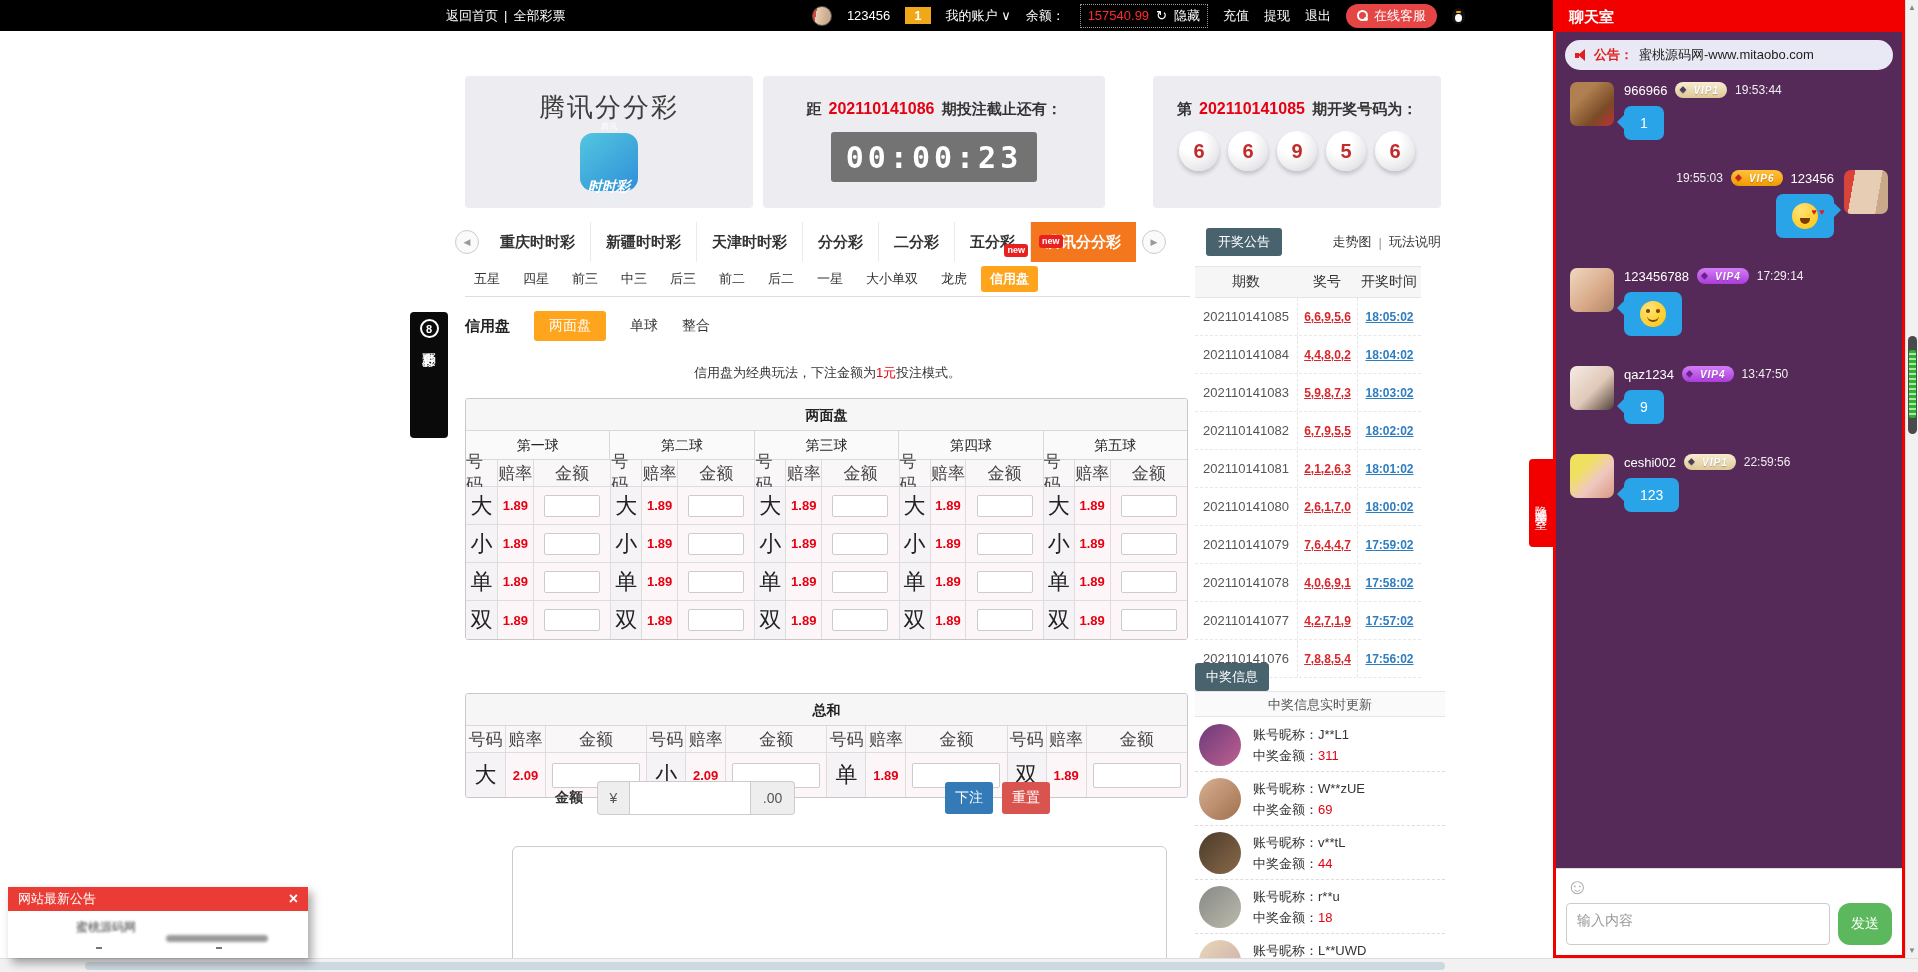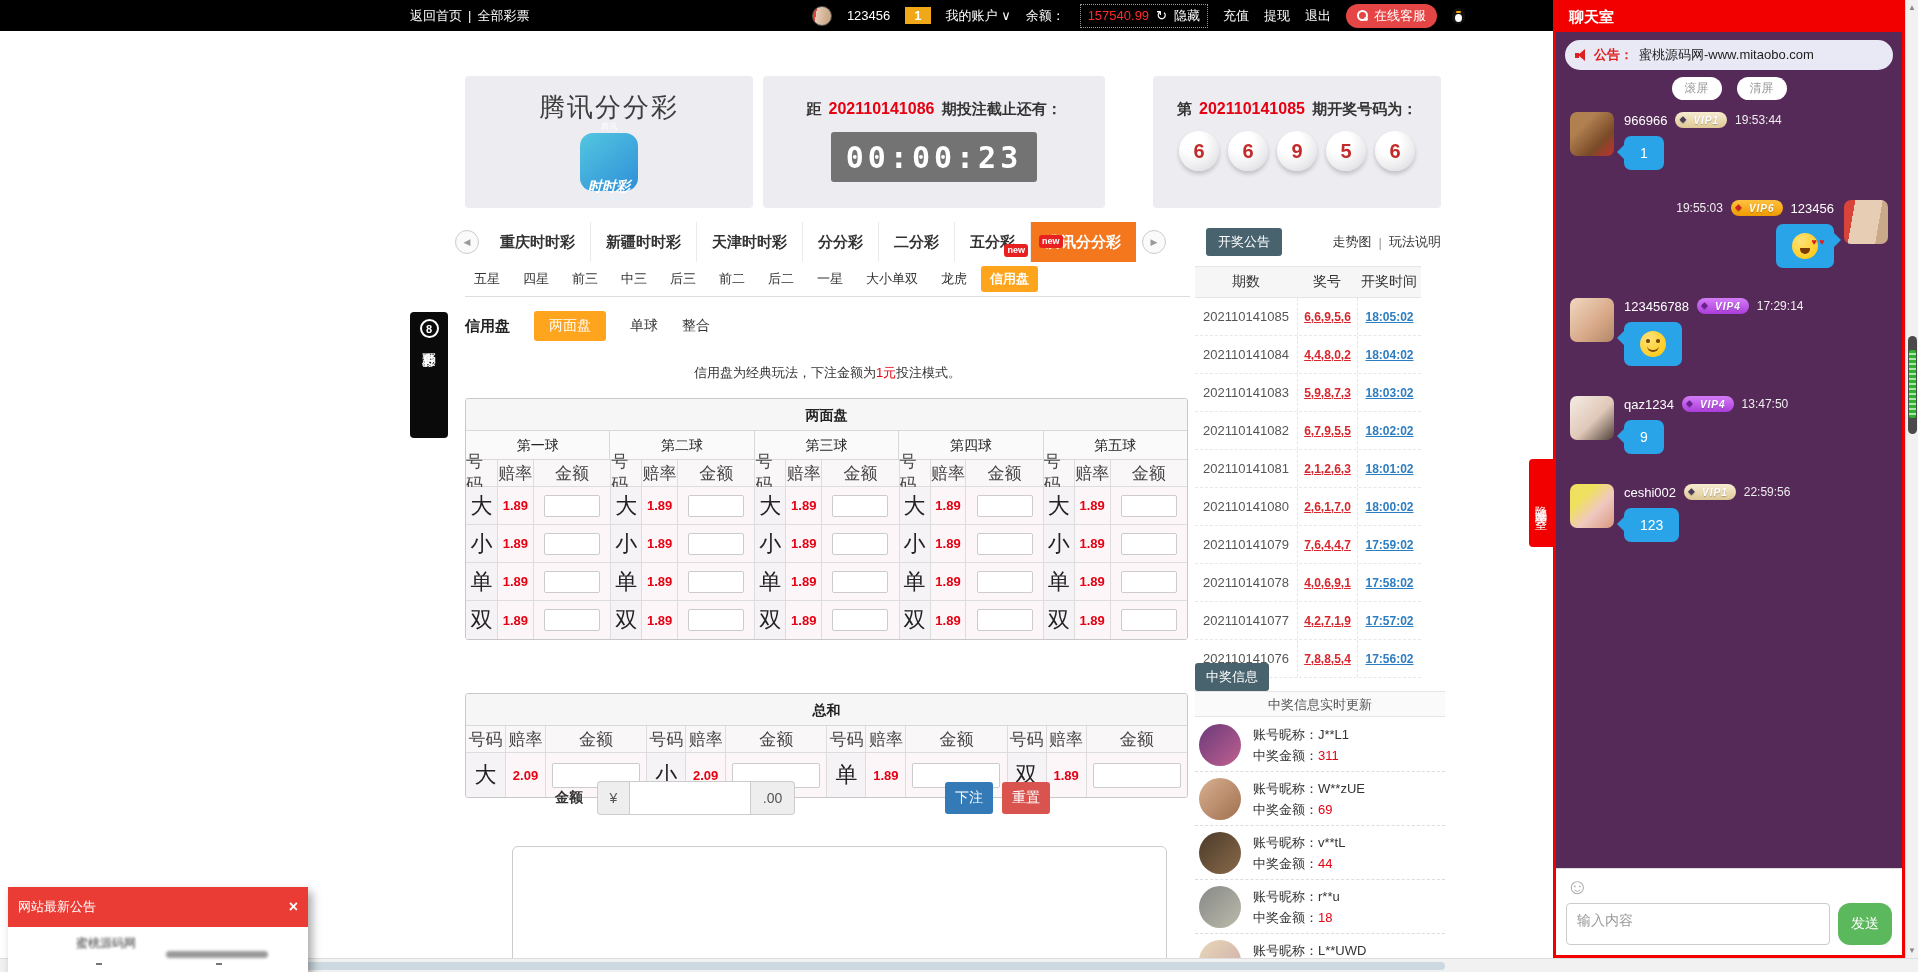--- a/index.html
+++ b/index.html
@@ -1,20 +1,20 @@
 <!DOCTYPE html>
 <html><head>
 <meta charset="utf-8">
 <style>
   * { margin:0; padding:0; box-sizing:border-box; }
   html,body { width:1918px; height:972px; overflow:hidden; }
   body { font-family:"Liberation Sans","DejaVu Sans",sans-serif; background:#fff; position:relative; font-size:13px; color:#333; }
 
   
-  .topbar { position:absolute; left:0; top:0; width:1553px; height:31px; background:#000; color:#fff; display:flex; align-items:center; }
+  .topbar { position:absolute; left:0; top:0; width:1553px; height:31px; background:#000; color:#fff; display:flex; align-items:center;padding-left:36px; }
   .topbar a, .topbar .tb-link { color:#fff; text-decoration:none; cursor:pointer; }
   .tb-left { margin-left:410px; display:flex; gap:6px; align-items:center; }
   .tb-right { margin-left:auto; margin-right:88px; display:flex; align-items:center; gap:15px; }
   .tb-avatar { width:20px; height:20px; border-radius:50%; background:linear-gradient(100deg,#d8433a 20%,#e8cdb5 20%,#caa98a 80%); border:1px solid #555; }
   .tb-badge { background:#f0a819; color:#fff; font-weight:bold; padding:1px 9px; font-size:13px; }
   .balance-box { border:1px dotted #999; padding:2px 7px; display:flex; gap:7px; align-items:center; }
   .balance-num { color:#ff2a2a; }
   .refresh-ic { color:#fff; font-size:13px; cursor:pointer; }
   .service-btn { background:#e54545; border-radius:12px; padding:3px 11px; display:flex; gap:6px; align-items:center; cursor:pointer; }
   .headset-ic { width:11px; height:11px; border:2px solid #fff; border-radius:50%; position:relative; display:inline-block; }
@@ -126,21 +126,21 @@
   .wav4 { background:linear-gradient(135deg,#e8d8b8,#caa); }
 
   
   .more-lottery { position:absolute; left:410px; top:281px; width:38px; height:126px; background:#0a0a0a; border-radius:4px; color:#fff; text-align:center; cursor:pointer; padding-top:7px; }
   .ball8-ic { width:19px; height:19px; border:2px solid #fff; border-radius:50%; margin:0 auto 4px; font-size:11px; font-weight:bold; line-height:16px; color:#fff; }
   .vert-chars { font-size:14px; line-height:23px; }
   .hide-chat-tab { position:absolute; left:1529px; top:459px; width:24px; height:88px; background:#f20000; color:#fff; border-radius:4px 0 0 4px; writing-mode:vertical-lr; text-align:center; font-size:12px; letter-spacing:3px; line-height:24px; cursor:pointer; }
 
   
   .popup { position:absolute; left:8px; top:887px; width:300px; box-shadow:4px 5px 9px rgba(0,0,0,0.35); z-index:5; }
-  .popup-hdr { height:40px; background:#ea3b34; color:#fff; display:flex; align-items:center; padding:11px 10px; font-size:13px; }
+  .popup-hdr { height:24px; background:#ea3b34; color:#fff; display:flex; align-items:center; padding:11px 10px; font-size:13px; }
   .popup-close { margin-left:auto; font-size:16px; font-weight:bold; cursor:pointer; }
   .popup-body { background:#fff; height:47px; position:relative; }
   .blur-txt { position:absolute; left:68px; top:8px; font-size:12px; color:#444; filter:blur(1.3px); }
   .blur-bar { position:absolute; left:158px; top:24px; width:102px; height:7px; background:#999; border-radius:4px; filter:blur(1.5px); }
   .blur-dot1 { position:absolute; left:88px; top:36px; width:6px; height:2px; background:#777; filter:blur(0.5px); }
   .blur-dot2 { position:absolute; left:208px; top:36px; width:6px; height:2px; background:#777; filter:blur(0.5px); }
 
   
   .chat { position:absolute; left:1553px; top:0; width:352px; height:958px; border:3px solid #f20000; background:#562a58; display:flex; flex-direction:column; }
   .chat-hdr { height:29px; background:#f20000; color:#fff; font-size:15px; font-weight:bold; display:flex; align-items:center; padding-left:13px; flex:none; }
@@ -613,24 +613,20 @@
 
 <div class="hide-chat-tab">隐藏聊天室</div>
 
 <div class="chat">
   <div class="chat-hdr">聊天室</div>
   <div class="chat-announce">
     <span class="spk-box"></span>
     <span class="ann-label">公告：</span>
     <span class="ann-text">蜜桃源码网-www.mitaobo.com</span>
   </div>
-  <div class="chat-btns">
-    <span class="pill-btn">滚屏</span>
-    <span class="pill-btn">清屏</span>
-  </div>
   <div class="chat-msgs">
       <div class="msg left">
         <div class="msg-av av-boy"></div>
         <div class="msg-body">
           <div class="name-row">
             <span>966966</span>
             <span class="vip vip-1">VIP1</span>
             <span class="msg-time">19:53:44</span>
           </div>
           <div class="bubble">1</div>

